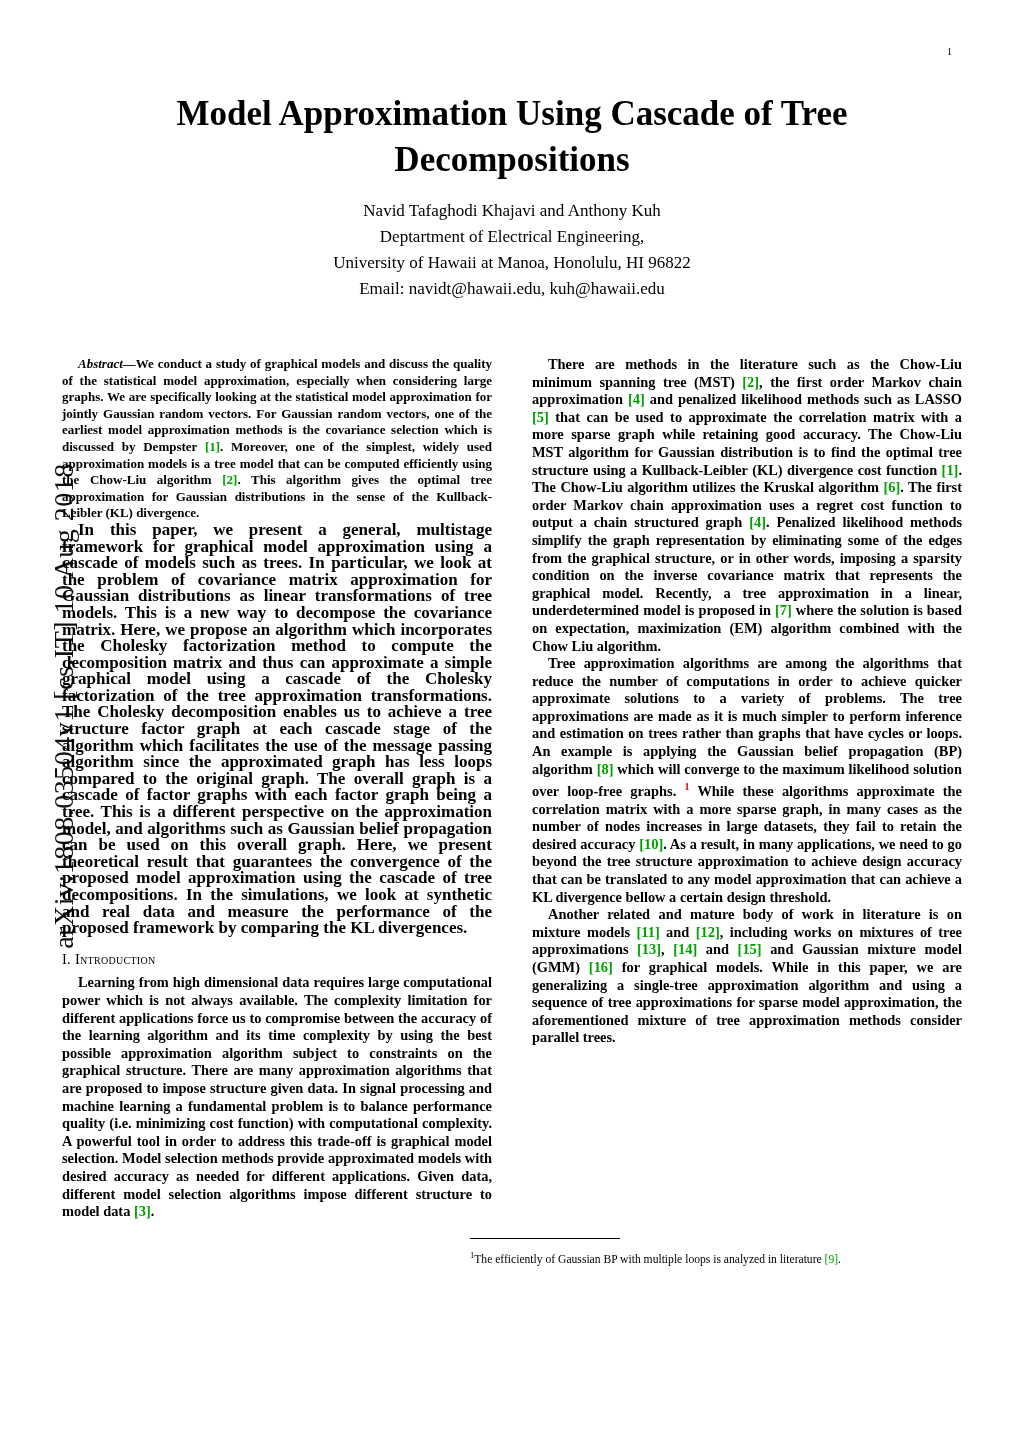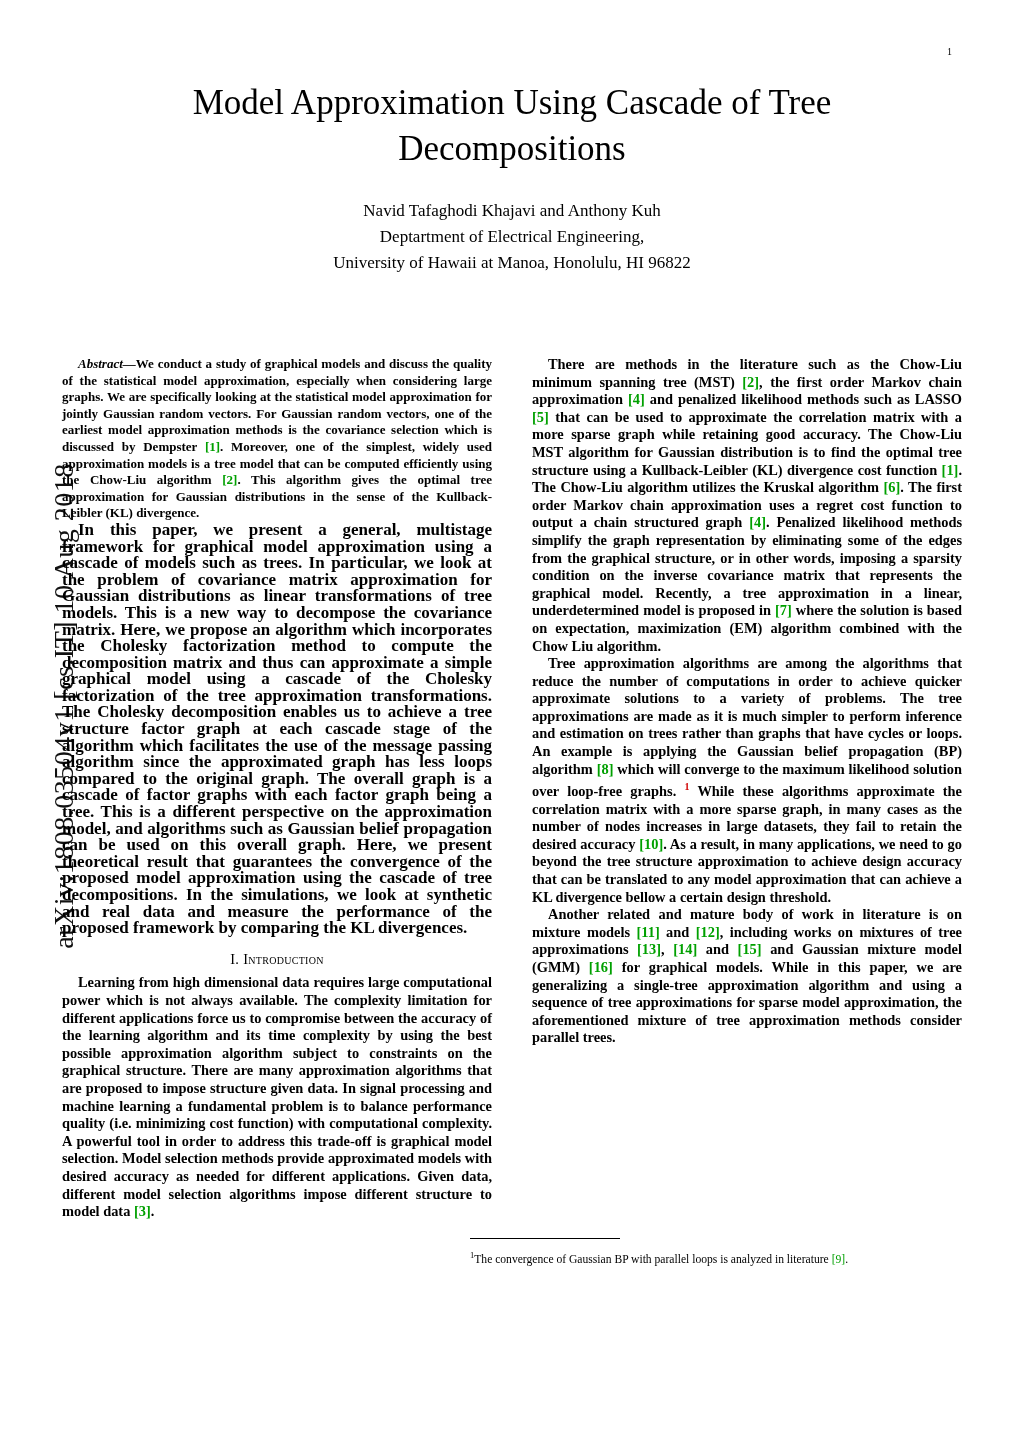--- a/index.html
+++ b/index.html
@@ -37,28 +37,28 @@
     text-align: center;
     transform: rotate(-90deg);
     font-family: "Liberation Serif", serif;
     font-size: 28px;
     letter-spacing: 0.5px;
     color: #111;
     white-space: nowrap;
   }
   .title {
     position: absolute;
-    top: 80px;
+    top: 91px;
     left: 112px;
     width: 800px;
     text-align: center;
     font-size: 35px;
     line-height: 46px;
     font-family: "Liberation Serif", serif;
-    font-weight: normal;
+    font-weight: bold;
   }
   .authors {
     position: absolute;
     top: 198px;
     left: 112px;
     width: 800px;
     text-align: center;
     font-size: 17px;
     line-height: 26px;
   }
@@ -99,21 +99,20 @@
     font-weight: bold;
   }
   .abstract-p2 {
     font-weight: bold;
     font-size: 17px;
     line-height: 16.6px;
     text-indent: 16px;
     text-align: justify;
   }
   .section-head {
-    text-align: center;
     font-size: 14.4px;
     margin: 14px 0 6px 0;
     font-variant: small-caps;
     letter-spacing: 0.3px;
   }
   .cite {
     color: #00a000;
   }
   sup.fnref { color: #d00000; font-size: 10px; }
 
@@ -143,20 +142,21 @@
   <div class="page-number">1</div>
 
   <div class="arxiv-stamp">arXiv:1808.03504v1  [cs.IT]  10 Aug 2018</div>
 
   <div class="title">Model Approximation Using Cascade of Tree Decompositions</div>
 
   <div class="authors">
     <div>Navid Tafaghodi Khajavi and Anthony Kuh</div>
     <div>Deptartment of Electrical Engineering,</div>
     <div>University of Hawaii at Manoa, Honolulu, HI 96822</div>
+    <div>Email: navidt@hawaii.edu, kuh@hawaii.edu</div>
   </div>
 
   <div class="columns">
 
     <div class="col left">
 
       <div class="abstract"><span class="abslabel">Abstract—</span><span>We conduct a study of graphical models and discuss the quality of the statistical model approximation, especially when considering large graphs. We are specifically looking at the statistical model approximation for jointly Gaussian random vectors. For Gaussian random vectors, one of the earliest model approximation methods is the covariance selection which is discussed by Dempster </span><span class="cite">[1]</span><span>. Moreover, one of the simplest, widely used approximation models is a tree model that can be computed efficiently using the Chow-Liu algorithm </span><span class="cite">[2]</span><span>. This algorithm gives the optimal tree approximation for Gaussian distributions in the sense of the Kullback-Leibler (KL) divergence.</span></div>
 
       <div class="abstract-p2">In this paper, we present a general, multistage framework for graphical model approximation using a cascade of models such as trees. In particular, we look at the problem of covariance matrix approximation for Gaussian distributions as linear transformations of tree models. This is a new way to decompose the covariance matrix. Here, we propose an algorithm which incorporates the Cholesky factorization method to compute the decomposition matrix and thus can approximate a simple graphical model using a cascade of the Cholesky factorization of the tree approximation transformations. The Cholesky decomposition enables us to achieve a tree structure factor graph at each cascade stage of the algorithm which facilitates the use of the message passing algorithm since the approximated graph has less loops compared to the original graph. The overall graph is a cascade of factor graphs with each factor graph being a tree. This is a different perspective on the approximation model, and algorithms such as Gaussian belief propagation can be used on this overall graph. Here, we present theoretical result that guarantees the convergence of the proposed model approximation using the cascade of tree decompositions. In the simulations, we look at synthetic and real data and measure the performance of the proposed framework by comparing the KL divergences.</div>
 
@@ -172,15 +172,15 @@
 
       <p><span>Tree approximation algorithms are among the algorithms that reduce the number of computations in order to achieve quicker approximate solutions to a variety of problems. The tree approximations are made as it is much simpler to perform inference and estimation on trees rather than graphs that have cycles or loops. An example is applying the Gaussian belief propagation (BP) algorithm </span><span class="cite">[8]</span><span> which will converge to the maximum likelihood solution over loop-free graphs. </span><sup class="fnref">1</sup><span> While these algorithms approximate the correlation matrix with a more sparse graph, in many cases as the number of nodes increases in large datasets, they fail to retain the desired accuracy </span><span class="cite">[10]</span><span>. As a result, in many applications, we need to go beyond the tree structure approximation to achieve design accuracy that can be translated to any model approximation that can achieve a KL divergence bellow a certain design threshold.</span></p>
 
       <p><span>Another related and mature body of work in literature is on mixture models </span><span class="cite">[11]</span><span> and </span><span class="cite">[12]</span><span>, including works on mixtures of tree approximations </span><span class="cite">[13]</span><span>, </span><span class="cite">[14]</span><span> and </span><span class="cite">[15]</span><span> and Gaussian mixture model (GMM) </span><span class="cite">[16]</span><span> for graphical models. While in this paper, we are generalizing a single-tree approximation algorithm and using a sequence of tree approximations for sparse model approximation, the aforementioned mixture of tree approximation methods consider parallel trees.</span></p>
 
     </div>
 
   </div>
 
   <div class="footnote-rule"></div>
-  <div class="footnote"><sup>1</sup><span>The convergence of Gaussian BP with parallel loops is analyzed in literature </span><span class="cite">[9]</span><span>.</span></div>
+  <div class="footnote"><sup>1</sup><span>The efficiently of Gaussian BP with multiple loops is analyzed in literature </span><span class="cite">[9]</span><span>.</span></div>
 
 </div>
 
 </body></html>

